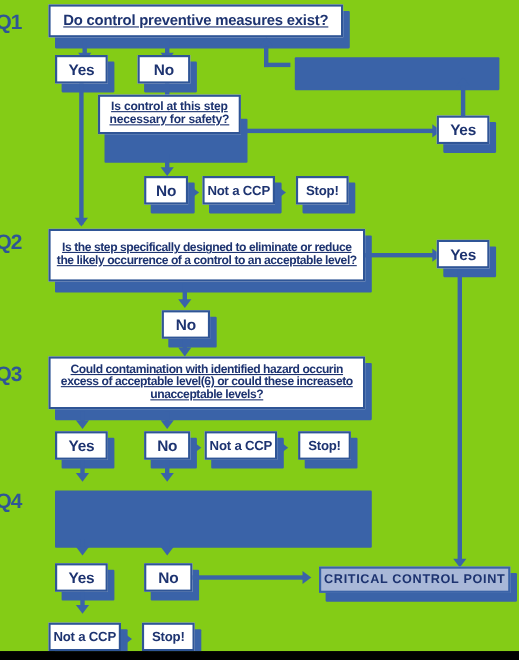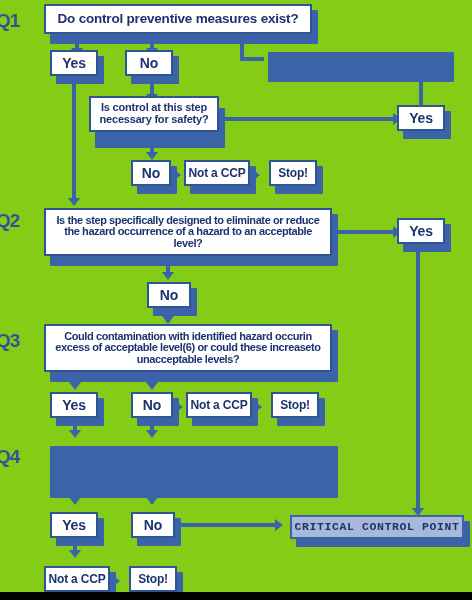--- a/index.html
+++ b/index.html
@@ -7,21 +7,21 @@
         font-family:"Liberation Sans","DejaVu Sans",sans-serif;}
 
   
   .node{position:absolute;box-sizing:border-box;background:#ffffff;
         border:2px solid #2f5596;color:#1d3370;font-weight:bold;
         display:flex;align-items:center;justify-content:center;text-align:center;
         line-height:1.05;letter-spacing:-0.2px;}
   
   .shadow{position:absolute;background:#3a63a8;border-radius:1px;}
 
-  .q-box{font-size:11px;padding:0 4px;}
+  .q-box{font-size:11px;padding:0 4px;text-decoration:underline;}
   .q-box.tight{letter-spacing:-0.4px;}
   .small-box{font-size:14px;}
   .label-box{font-size:12px;}
 
   .ccp{background:#a9b8d8;border:2px solid #3a63a8;color:#1d3370;
        font-size:11.5px;letter-spacing:0.6px;}
 
   
   .qtag{position:absolute;color:#2f5596;font-weight:bold;font-size:19px;
         letter-spacing:-1px;}
@@ -71,21 +71,21 @@
   <div class="line vline" style="left:240px;top:42px;width:4px;height:19px;"></div>
   <div class="arrow-up" style="left:236px;top:34px;"></div>
 
   <div class="line vline" style="left:150px;top:76px;width:4px;height:22px;"></div>
   <div class="arrow-down" style="left:146px;top:94px;"></div>
 
   <div class="line vline" style="left:72px;top:76px;width:4px;height:128px;"></div>
   <div class="arrow-down" style="left:68px;top:198px;"></div>
 
   <div class="shadow" style="left:95px;top:108px;width:130px;height:40px;"></div>
-  <div class="node q-box" style="left:89px;top:96px;width:130px;height:36px;">Is control at this step necessary for safety?</div>
+  <div class="node q-box" style="left:89px;top:86px;width:130px;height:36px;">Is control at this step necessary for safety?</div>
 
   <div class="line hline" style="left:219px;top:117px;width:178px;height:4px;"></div>
   <div class="arrow-right" style="left:393px;top:113px;"></div>
 
   <div class="shadow" style="left:403px;top:111px;width:48px;height:28px;"></div>
   <div class="node small-box" style="left:397px;top:105px;width:48px;height:26px;">Yes</div>
 
   <div class="line vline" style="left:419px;top:78px;width:4px;height:28px;"></div>
   <div class="arrow-up" style="left:415px;top:70px;"></div>
 
@@ -97,21 +97,21 @@
 
   <div class="arrow-right" style="left:173px;top:169px;"></div>
   <div class="shadow" style="left:190px;top:166px;width:66px;height:28px;"></div>
   <div class="node label-box" style="left:184px;top:160px;width:66px;height:26px;">Not a CCP</div>
 
   <div class="arrow-right" style="left:252px;top:169px;"></div>
   <div class="shadow" style="left:275px;top:166px;width:48px;height:28px;"></div>
   <div class="node label-box" style="left:269px;top:160px;width:48px;height:26px;">Stop!</div>
 
   <div class="shadow" style="left:50px;top:214px;width:288px;height:52px;"></div>
-  <div class="node q-box tight" style="left:44px;top:208px;width:288px;height:48px;">Is the step specifically designed to eliminate or reduce the hazard occurrence of a hazard to an acceptable level?</div>
+  <div class="node q-box tight" style="left:44px;top:208px;width:288px;height:48px;">Is the step specifically designed to eliminate or reduce the likely occurrence of a control to an acceptable level?</div>
 
   <div class="line hline" style="left:332px;top:230px;width:65px;height:4px;"></div>
   <div class="arrow-right" style="left:393px;top:226px;"></div>
 
   <div class="shadow" style="left:403px;top:224px;width:48px;height:28px;"></div>
   <div class="node small-box" style="left:397px;top:218px;width:48px;height:26px;">Yes</div>
 
   <div class="line vline" style="left:416px;top:246px;width:4px;height:267px;"></div>
   <div class="arrow-down" style="left:412px;top:508px;"></div>
 
@@ -160,21 +160,21 @@
 
   <div class="line vline" style="left:150px;top:490px;width:4px;height:10px;"></div>
   <div class="arrow-down" style="left:146px;top:497px;"></div>
   <div class="shadow" style="left:137px;top:518px;width:44px;height:28px;"></div>
   <div class="node small-box" style="left:131px;top:512px;width:44px;height:26px;">No</div>
 
   <div class="line hline" style="left:175px;top:523px;width:104px;height:4px;"></div>
   <div class="arrow-right" style="left:275px;top:519px;"></div>
 
   <div class="shadow" style="left:296px;top:521px;width:174px;height:26px;"></div>
-  <div class="node ccp" style="left:290px;top:515px;width:174px;height:24px;font-family:Liberation Mono, monospace;">CRITICAL CONTROL POINT</div>
+  <div class="node ccp" style="left:290px;top:515px;width:174px;height:24px;">CRITICAL CONTROL POINT</div>
 
   <div class="line vline" style="left:73px;top:538px;width:4px;height:16px;"></div>
   <div class="arrow-down" style="left:69px;top:550px;"></div>
 
   <div class="shadow" style="left:50px;top:572px;width:66px;height:28px;"></div>
   <div class="node label-box" style="left:44px;top:566px;width:66px;height:26px;">Not a CCP</div>
 
   <div class="arrow-right" style="left:112px;top:575px;"></div>
   <div class="shadow" style="left:135px;top:572px;width:48px;height:28px;"></div>
   <div class="node label-box" style="left:129px;top:566px;width:48px;height:26px;">Stop!</div>

